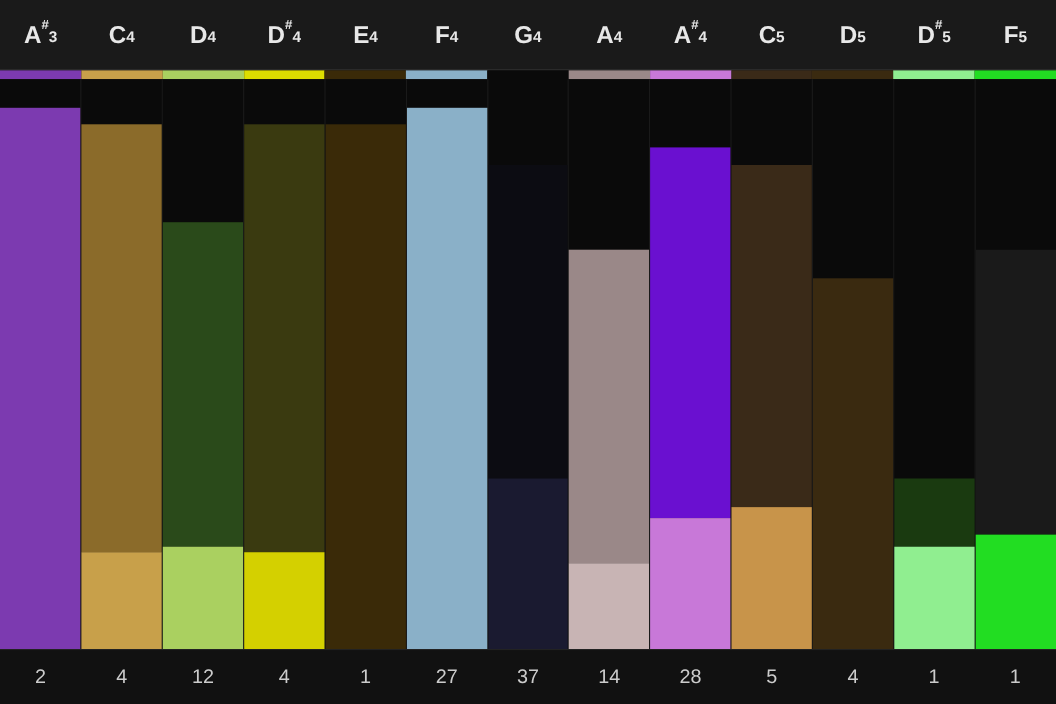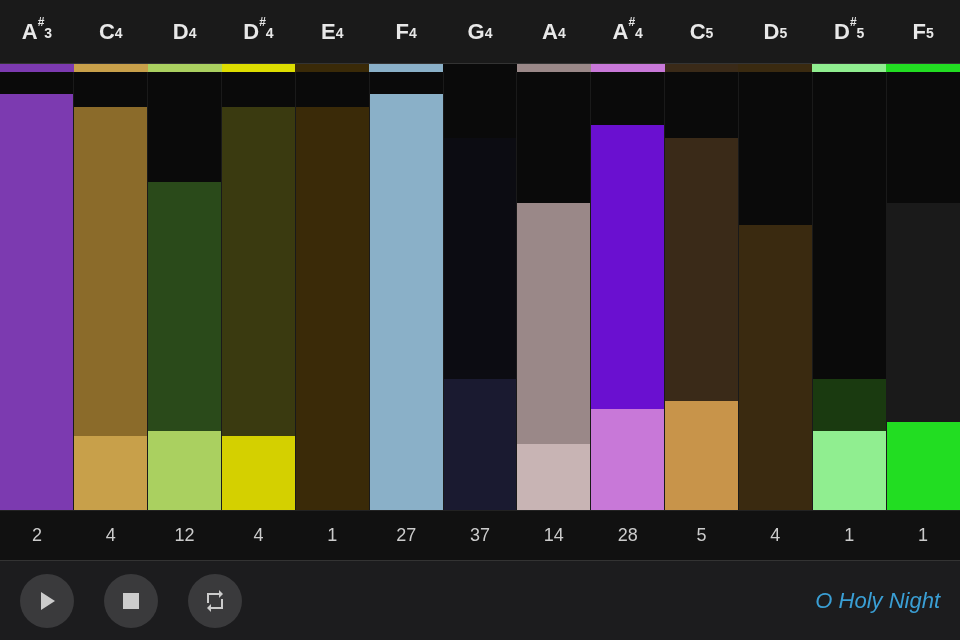--- a/index.html
+++ b/index.html
@@ -333,34 +333,14 @@
       <div class="count-cell">27</div>
       <div class="count-cell">37</div>
       <div class="count-cell">14</div>
       <div class="count-cell">28</div>
       <div class="count-cell">5</div>
       <div class="count-cell">4</div>
       <div class="count-cell">1</div>
       <div class="count-cell">1</div>
     </div>
 
-  <div id="controls-bar">
-    <div class="controls-left">
-      <button class="ctrl-btn">
-        <svg width="22" height="22" viewBox="0 0 22 22">
-          <polygon points="5,2 19,11 5,20" fill="#ccc"></polygon>
-        </svg>
-      </button>
-      <button class="ctrl-btn">
-        <svg width="22" height="22" viewBox="0 0 22 22">
-          <rect x="3" y="3" width="16" height="16" fill="#ccc"></rect>
-        </svg>
-      </button>
-      <button class="ctrl-btn">
-        <svg width="24" height="24" viewBox="0 0 24 24">
-          <path d="M6 6h10v3l4-4-4-4v3H4v10h2zm12 12H8v-3l-4 4 4 4v-3h12V10h-2z" fill="#ccc"></path>
-        </svg>
-      </button>
-    </div>
-    <div class="song-title">O Holy Night</div>
-  </div>
 
 </div>
 
 </body></html>

